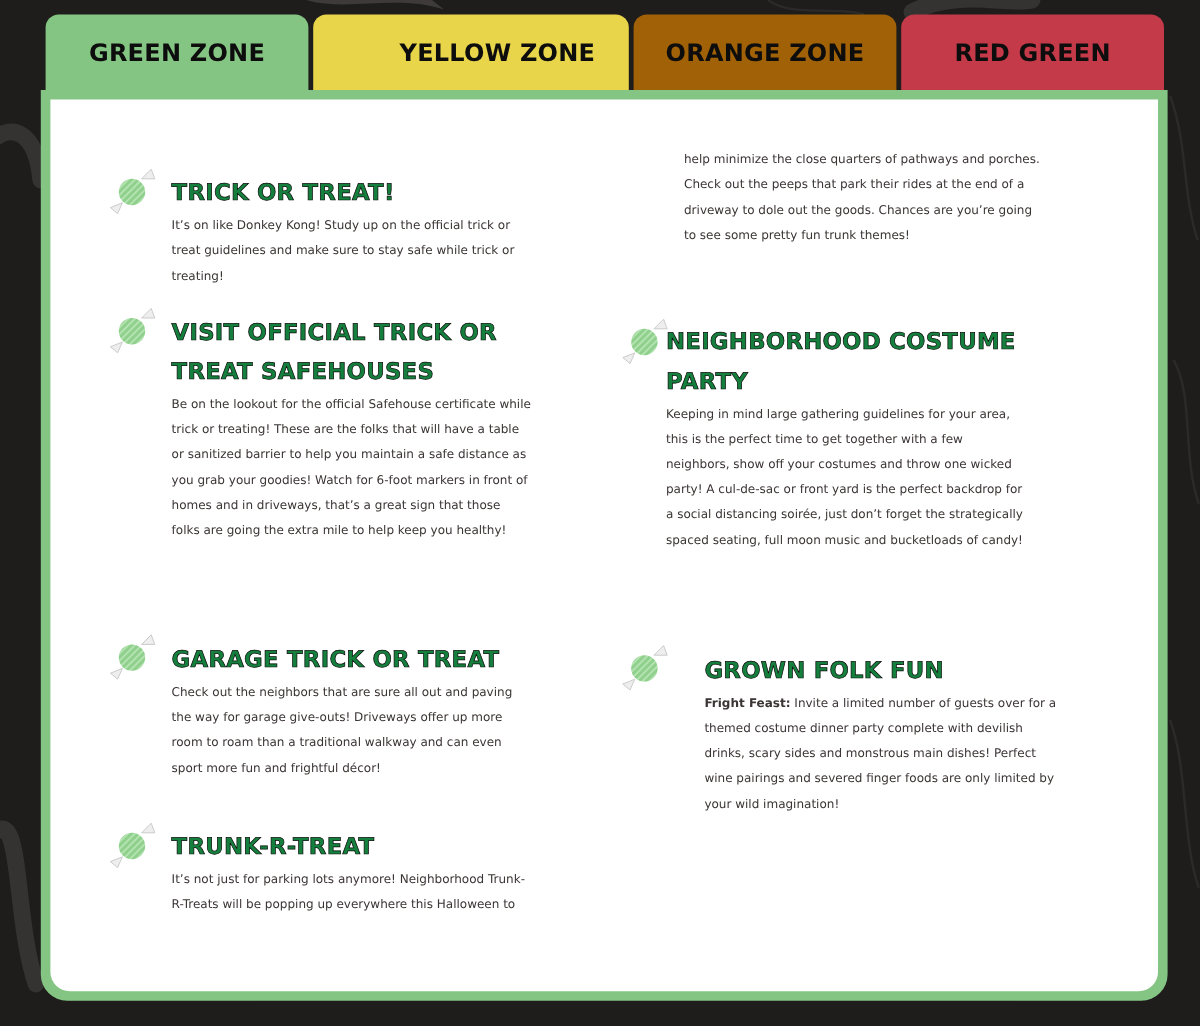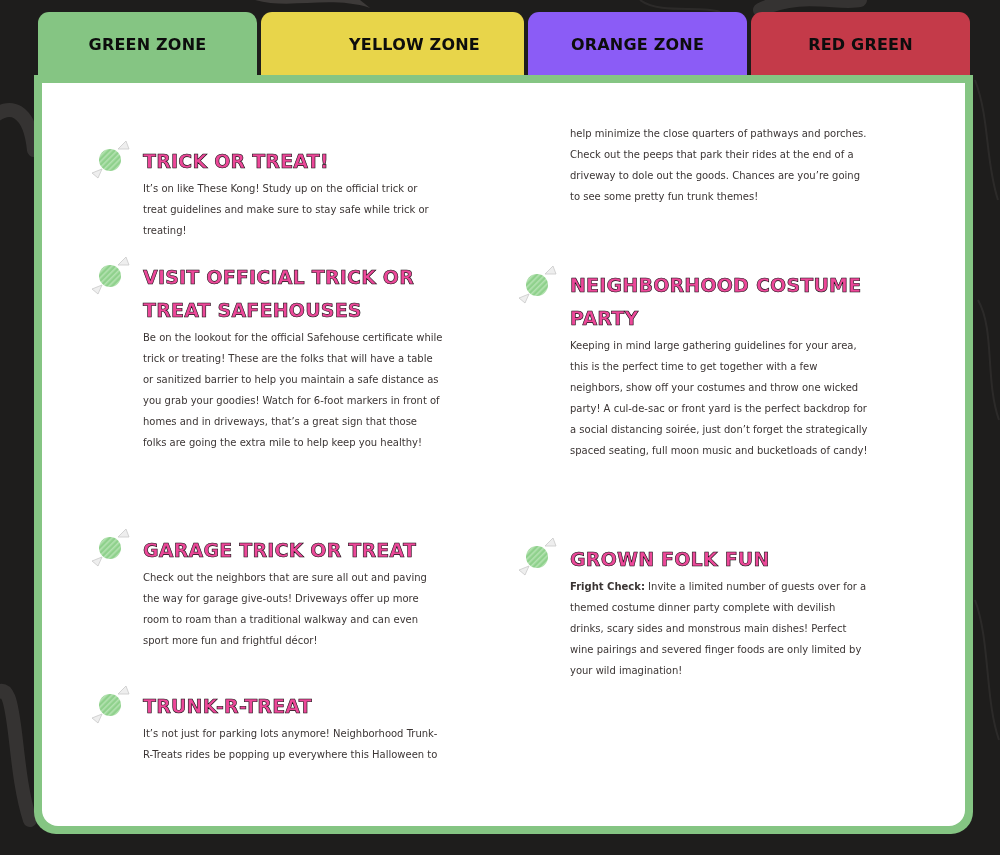--- a/index.html
+++ b/index.html
@@ -11,38 +11,38 @@
   }
   .bg-swirl { position:absolute; inset:0; pointer-events:none; }
   .tabs {
     position:absolute; left:38px; top:12px; width:932px; height:64px;
     display:flex; gap:4px;
   }
   .tab {
     flex:1; height:64px; border-radius:11px 11px 0 0;
     display:flex; align-items:center; justify-content:center;
     font-family:"DejaVu Sans", sans-serif; font-weight:bold;
-    font-size:16px; color:#0d0d0d; letter-spacing:0.2px;
+    font-size:20px; color:#0d0d0d; letter-spacing:0.2px;
     cursor:pointer; padding-bottom:0;
   }
   .tab span { position:relative; top:0px; }
   .panel {
     position:absolute; left:34px; top:75px; width:939px; height:759px;
     background:#85c583; border-radius:0 0 22px 22px;
   }
   .panel-inner {
     position:absolute; left:8px; top:8px; right:8px; bottom:8px;
     background:#ffffff; border-radius:0 0 16px 16px;
     overflow:hidden;
   }
   .item { position:absolute; }
   .candy { position:absolute; width:44px; height:40px; }
   .item h3 {
     margin:0; font-family:"DejaVu Sans", sans-serif; font-weight:900;
-    font-size:19px; line-height:33px; color:#ec4899;
+    font-size:19px; line-height:33px; color:#15803d;
     text-transform:uppercase; letter-spacing:0.2px;
     -webkit-text-stroke:0.6px #0b0b0b;
   }
   .item p {
     margin:0; font-family:"DejaVu Sans", sans-serif;
     font-size:10px; line-height:21px; color:#3b3534;
   }
   .item p b { font-weight:bold; color:#3b3534; }
 </style>
 </head>
@@ -63,63 +63,63 @@
   <path d="M255 0 C 290 10, 330 -5, 370 8 L 360 0 Z" fill="#3d3a39"></path>
 </svg>
 
 <div class="tabs">
   <div class="tab" style="background:#85c583;">
       <span>GREEN ZONE</span>
     </div>
   <div class="tab" style="background:#e8d54a;padding-left:44px;">
       <span>YELLOW ZONE</span>
     </div>
-  <div class="tab" style="background:#8b5cf6;">
+  <div class="tab" style="background:#a16207;">
       <span>ORANGE ZONE</span>
     </div>
   <div class="tab" style="background:#c43a49;">
       <span>RED GREEN</span>
     </div>
 </div>
 
 <div class="panel">
   <div class="panel-inner">
 
     <div class="item" style="left:101px; top:62px; width:300px;">
       <h3>Trick or Treat!</h3>
-      <p>It’s on like These Kong! Study up on the official trick or treat guidelines and make sure to stay safe while trick or treating!</p>
+      <p>It’s on like Donkey Kong! Study up on the official trick or treat guidelines and make sure to stay safe while trick or treating!</p>
     </div>
 
     <div class="item" style="left:101px; top:178px; width:300px;">
       <h3>Visit Official Trick or Treat Safehouses</h3>
       <p>Be on the lookout for the official Safehouse certificate while trick or treating! These are the folks that will have a table or sanitized barrier to help you maintain a safe distance as you grab your goodies! Watch for 6-foot markers in front of homes and in driveways, that’s a great sign that those folks are going the extra mile to help keep you healthy!</p>
     </div>
 
     <div class="item" style="left:101px; top:451px; width:300px;">
       <h3>Garage Trick or Treat</h3>
       <p>Check out the neighbors that are sure all out and paving the way for garage give-outs! Driveways offer up more room to roam than a traditional walkway and can even sport more fun and frightful décor!</p>
     </div>
 
     <div class="item" style="left:101px; top:607px; width:300px;">
       <h3>Trunk-R-Treat</h3>
-      <p>It’s not just for parking lots anymore! Neighborhood Trunk-R-Treats rides be popping up everywhere this Halloween to</p>
+      <p>It’s not just for parking lots anymore! Neighborhood Trunk-R-Treats will be popping up everywhere this Halloween to</p>
     </div>
 
     <div class="item" style="left:528px; top:40px; width:300px;">
       <p>help minimize the close quarters of pathways and porches. Check out the peeps that park their rides at the end of a driveway to dole out the goods. Chances are you’re going to see some pretty fun trunk themes!</p>
     </div>
 
-    <div class="item" style="left:528px; top:186px; width:300px;">
+    <div class="item" style="left:513px; top:186px; width:300px;">
       <h3>Neighborhood Costume Party</h3>
       <p>Keeping in mind large gathering guidelines for your area, this is the perfect time to get together with a few neighbors, show off your costumes and throw one wicked party! A cul-de-sac or front yard is the perfect backdrop for a social distancing soirée, just don’t forget the strategically spaced seating, full moon music and bucketloads of candy!</p>
     </div>
 
-    <div class="item" style="left:528px; top:460px; width:300px;">
+    <div class="item" style="left:545px; top:460px; width:300px;">
       <h3>Grown Folk Fun</h3>
-      <p><b>Fright Check:</b><span> Invite a limited number of guests over for a themed costume dinner party complete with devilish drinks, scary sides and monstrous main dishes! Perfect wine pairings and severed finger foods are only limited by your wild imagination!</span></p>
+      <p><b>Fright Feast:</b><span> Invite a limited number of guests over for a themed costume dinner party complete with devilish drinks, scary sides and monstrous main dishes! Perfect wine pairings and severed finger foods are only limited by your wild imagination!</span></p>
     </div>
 
     <svg class="candy" style="left:46px; top:56px;" viewBox="0 0 44 40">
         <use href="#candy-shape"></use>
       </svg>
     <svg class="candy" style="left:46px; top:172px;" viewBox="0 0 44 40">
         <use href="#candy-shape"></use>
       </svg>
     <svg class="candy" style="left:46px; top:444px;" viewBox="0 0 44 40">
         <use href="#candy-shape"></use>

